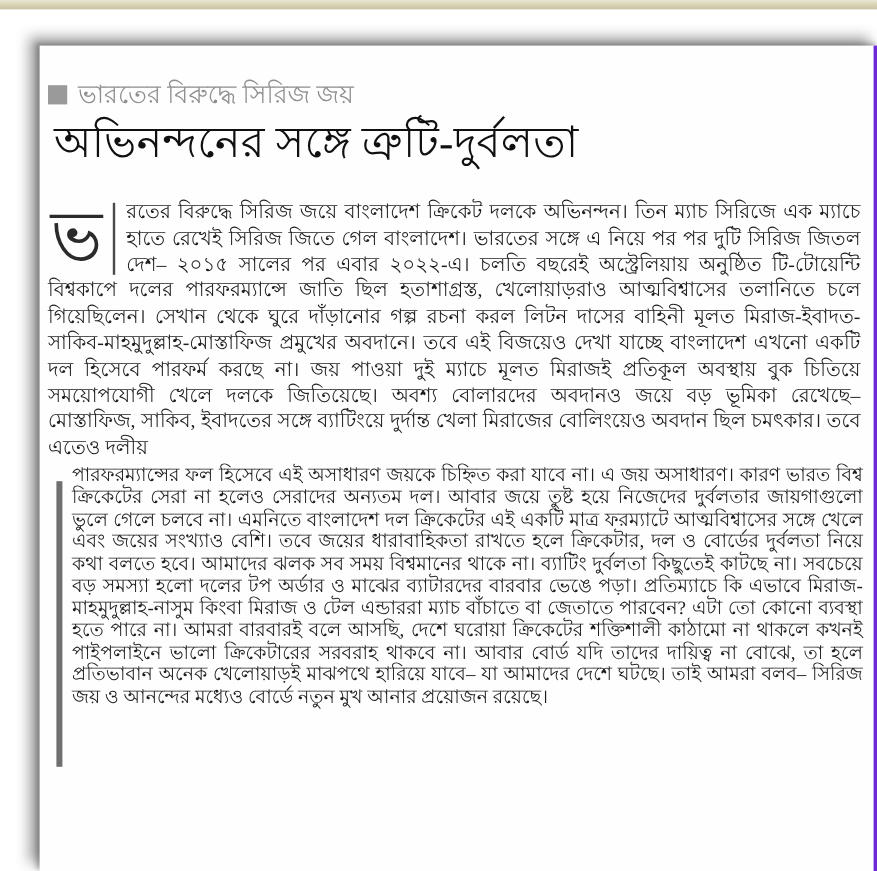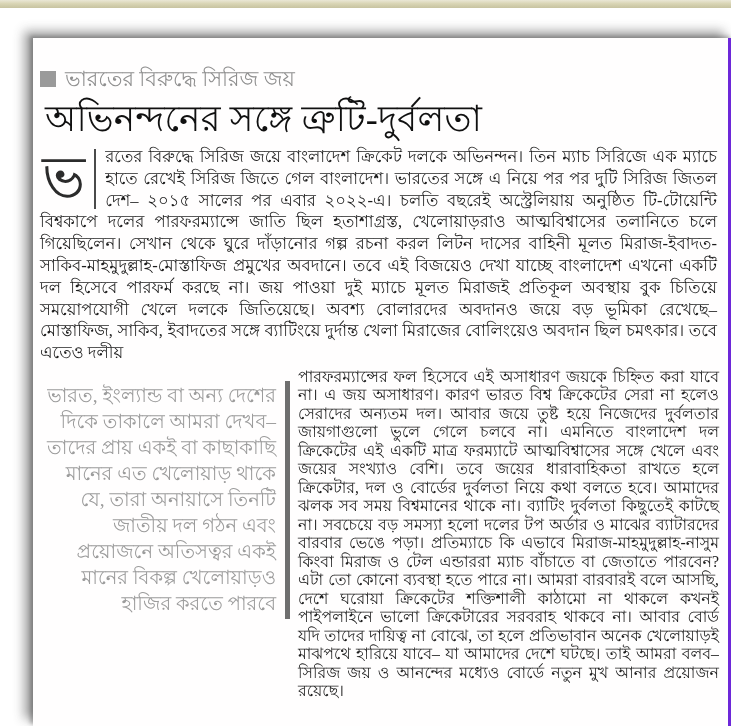--- a/index.html
+++ b/index.html
@@ -37,21 +37,21 @@
     color:var(--kicker-gray);
     font-size:21px;line-height:26px;
   }
   .kicker-square{
     width:16px;height:16px;background:var(--square-gray);flex:none;
   }
   .headline{
     color:var(--headline-black);
     font-size:36px;line-height:46px;
     font-weight:normal;
-    margin:4px 0 4px 7px;
+    margin:4px 0 24px 7px;
     letter-spacing:0.2px;
   }
   .intro{
     color:var(--body-black);
     font-size:16.5px;line-height:21.8px;
     text-align:justify;
     margin:4px 2px 0 2px;
   }
   .drop-cap{
     float:left;
@@ -100,18 +100,17 @@
 
   <h1 class="headline">
     <span>অভিনন্দনের সঙ্গে ত্রুটি-দুর্বলতা</span><br>
   </h1>
 
   <p class="intro">
     <span class="drop-cap">ভ</span><span>রতের বিরুদ্ধে সিরিজ জয়ে বাংলাদেশ ক্রিকেট দলকে অভিনন্দন। তিন ম্যাচ সিরিজে এক ম্যাচে হাতে রেখেই সিরিজ জিতে গেল বাংলাদেশ। ভারতের সঙ্গে এ নিয়ে পর পর দুটি সিরিজ জিতল দেশ– ২০১৫ সালের পর এবার ২০২২-এ। চলতি বছরেই অস্ট্রেলিয়ায় অনুষ্ঠিত টি-টোয়েন্টি বিশ্বকাপে দলের পারফরম্যান্সে জাতি ছিল হতাশাগ্রস্ত, খেলোয়াড়রাও আত্মবিশ্বাসের তলানিতে চলে গিয়েছিলেন। সেখান থেকে ঘুরে দাঁড়ানোর গল্প রচনা করল লিটন দাসের বাহিনী মূলত মিরাজ-ইবাদত-সাকিব-মাহমুদুল্লাহ-মোস্তাফিজ প্রমুখের অবদানে। তবে এই বিজয়েও দেখা যাচ্ছে বাংলাদেশ এখনো একটি দল হিসেবে পারফর্ম করছে না। জয় পাওয়া দুই ম্যাচে মূলত মিরাজই প্রতিকূল অবস্থায় বুক চিতিয়ে সময়োপযোগী খেলে দলকে জিতিয়েছে। অবশ্য বোলারদের অবদানও জয়ে বড় ভূমিকা রেখেছে– মোস্তাফিজ, সাকিব, ইবাদতের সঙ্গে ব্যাটিংয়ে দুর্দান্ত খেলা মিরাজের বোলিংয়েও অবদান ছিল চমৎকার। তবে এতেও দলীয়</span>
   </p>
 
   <div class="columns">
-    <div class="quote-col">ভারত, ইংল্যান্ড বা অন্য দেশের দিকে তাকালে আমরা দেখব– তাদের প্রায় একই বা কাছাকাছি মানের এত খেলোয়াড় থাকে যে, তারা অনায়াসে তিনটি জাতীয় দল গঠন এবং প্রয়োজনে অতিসত্বর একই মানের বিকল্প খেলোয়াড়ও হাজির করতে পারবে</div>
     <div class="col-divider"></div>
     <div class="text-col">পারফরম্যান্সের ফল হিসেবে এই অসাধারণ জয়কে চিহ্নিত করা যাবে না। এ জয় অসাধারণ। কারণ ভারত বিশ্ব ক্রিকেটের সেরা না হলেও সেরাদের অন্যতম দল। আবার জয়ে তুষ্ট হয়ে নিজেদের দুর্বলতার জায়গাগুলো ভুলে গেলে চলবে না। এমনিতে বাংলাদেশ দল ক্রিকেটের এই একটি মাত্র ফরম্যাটে আত্মবিশ্বাসের সঙ্গে খেলে এবং জয়ের সংখ্যাও বেশি। তবে জয়ের ধারাবাহিকতা রাখতে হলে ক্রিকেটার, দল ও বোর্ডের দুর্বলতা নিয়ে কথা বলতে হবে। আমাদের ঝলক সব সময় বিশ্বমানের থাকে না। ব্যাটিং দুর্বলতা কিছুতেই কাটছে না। সবচেয়ে বড় সমস্যা হলো দলের টপ অর্ডার ও মাঝের ব্যাটারদের বারবার ভেঙে পড়া। প্রতিম্যাচে কি এভাবে মিরাজ-মাহমুদুল্লাহ-নাসুম কিংবা মিরাজ ও টেল এন্ডাররা ম্যাচ বাঁচাতে বা জেতাতে পারবেন? এটা তো কোনো ব্যবস্থা হতে পারে না। আমরা বারবারই বলে আসছি, দেশে ঘরোয়া ক্রিকেটের শক্তিশালী কাঠামো না থাকলে কখনই পাইপলাইনে ভালো ক্রিকেটারের সরবরাহ থাকবে না। আবার বোর্ড যদি তাদের দায়িত্ব না বোঝে, তা হলে প্রতিভাবান অনেক খেলোয়াড়ই মাঝপথে হারিয়ে যাবে– যা আমাদের দেশে ঘটছে। তাই আমরা বলব– সিরিজ জয় ও আনন্দের মধ্যেও বোর্ডে নতুন মুখ আনার প্রয়োজন রয়েছে।</div>
   </div>
 
 </div>
 
 </body></html>

